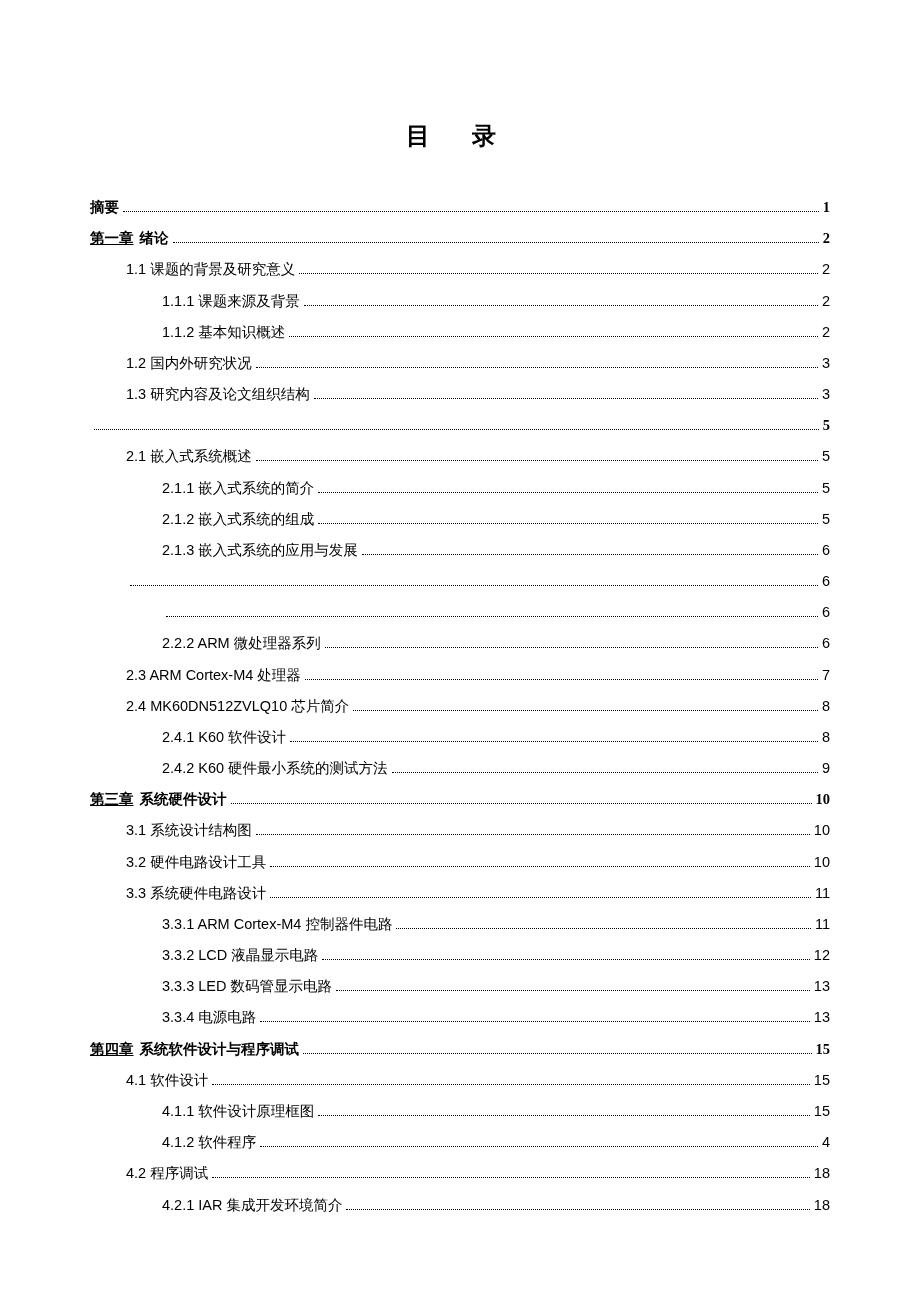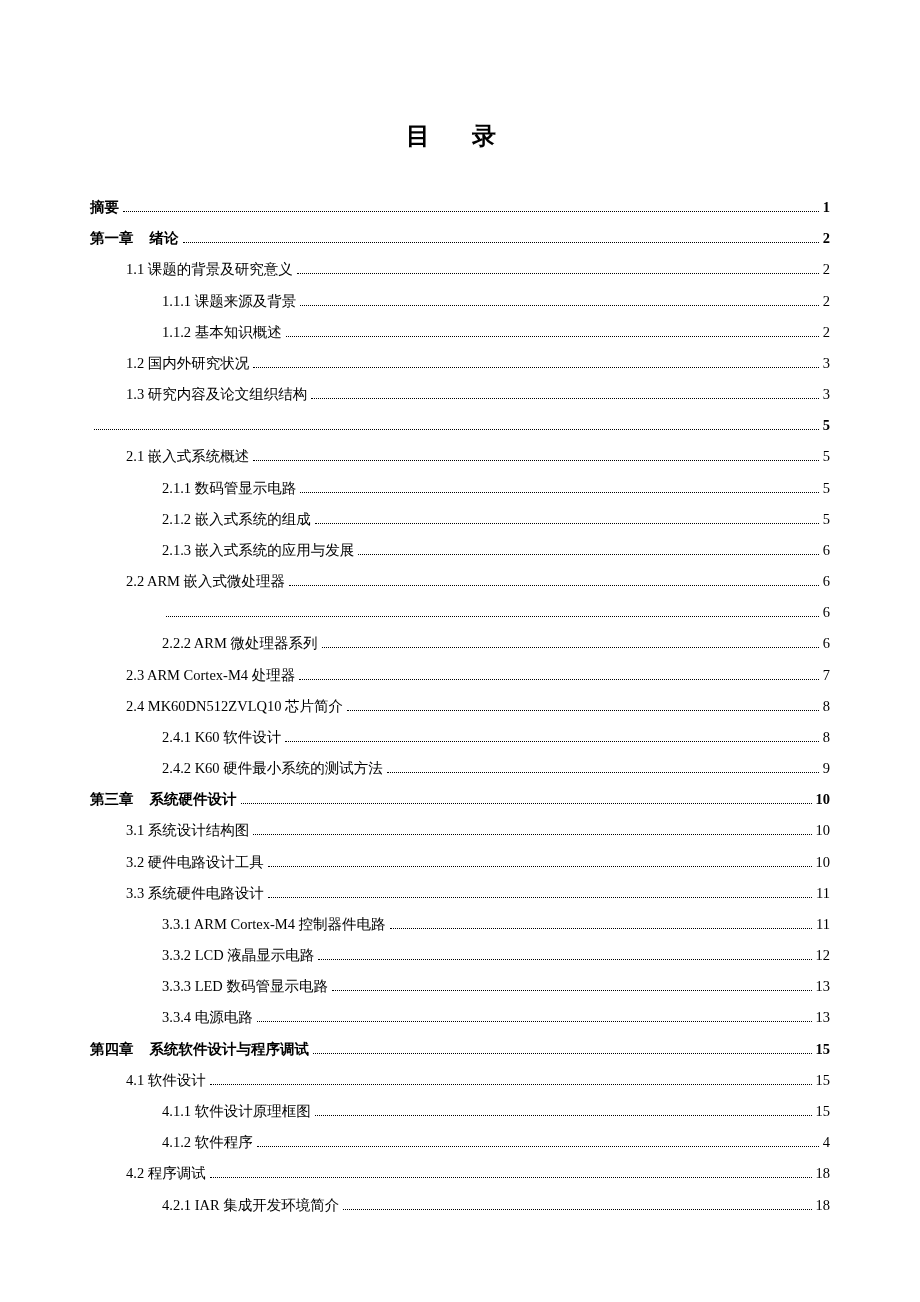--- a/index.html
+++ b/index.html
@@ -20,40 +20,40 @@
     letter-spacing: 18px;
     margin-bottom: 40px;
     font-family: "SimSun", "宋体", serif;
   }
   .toc-line {
     display: flex;
     align-items: baseline;
     font-size: 14.5px;
     line-height: 2.15;
     white-space: nowrap;
-    font-family: Liberation Serif, serif;
+    font-family: Liberation Sans, sans-serif;
   }
   .toc-line .label {
     flex: 0 0 auto;
   }
   .toc-line .dots {
     flex: 1 1 auto;
     border-bottom: 1.5px dotted #000;
     margin: 0 4px 4px 4px;
     min-width: 10px;
     height: 0.7em;
   }
   .toc-line .pg {
     flex: 0 0 auto;
   }
   .bold { font-weight: bold; font-family: "SimSun","宋体",serif; }
   .lvl0 { padding-left: 0px; }
   .lvl1 { padding-left: 36px; }
   .lvl2 { padding-left: 72px; }
-  .chapter-gap { margin-right: 16px; }
+  .chapter-gap { margin-right: 6px; text-decoration: underline; }
 </style>
 </head>
 <body>
 
 <div class="page">
   <div class="title">目 录</div>
   <div id="toc-container">
       <div class="toc-line lvl0 bold">
         <span class="label">摘要</span>
         <span class="dots"></span>
@@ -92,36 +92,35 @@
       <div class="toc-line lvl0 bold">
         <span class="dots"></span>
         <span class="pg">5</span>
       </div>
       <div class="toc-line lvl1">
         <span class="label">2.1 嵌入式系统概述</span>
         <span class="dots"></span>
         <span class="pg">5</span>
       </div>
       <div class="toc-line lvl2">
-        <span class="label">2.1.1 数码管显示电路</span>
+        <span class="label">2.1.1 嵌入式系统的简介</span>
         <span class="dots"></span>
         <span class="pg">5</span>
       </div>
       <div class="toc-line lvl2">
         <span class="label">2.1.2 嵌入式系统的组成</span>
         <span class="dots"></span>
         <span class="pg">5</span>
       </div>
       <div class="toc-line lvl2">
         <span class="label">2.1.3 嵌入式系统的应用与发展</span>
         <span class="dots"></span>
         <span class="pg">6</span>
       </div>
       <div class="toc-line lvl1">
-        <span class="label">2.2 ARM 嵌入式微处理器</span>
         <span class="dots"></span>
         <span class="pg">6</span>
       </div>
       <div class="toc-line lvl2">
         <span class="dots"></span>
         <span class="pg">6</span>
       </div>
       <div class="toc-line lvl2">
         <span class="label">2.2.2 ARM 微处理器系列</span>
         <span class="dots"></span>

